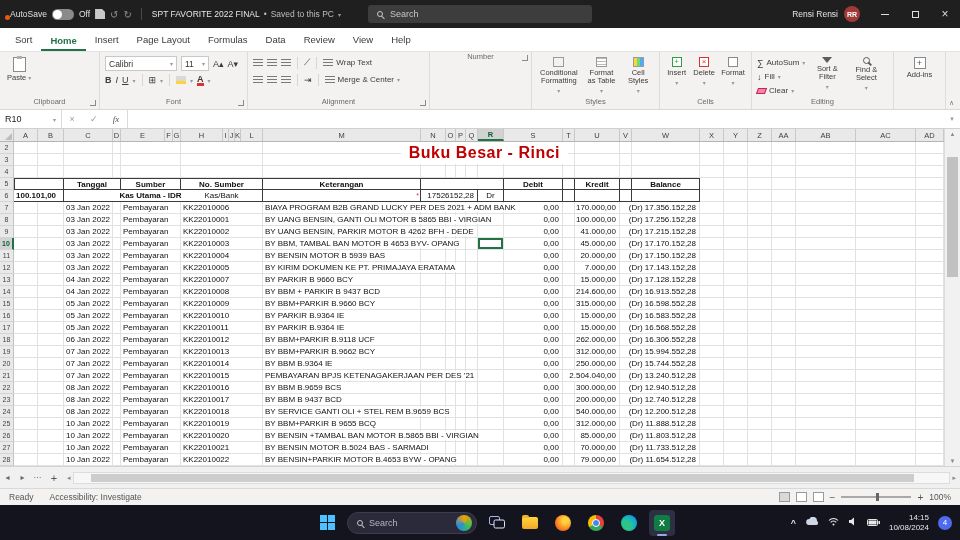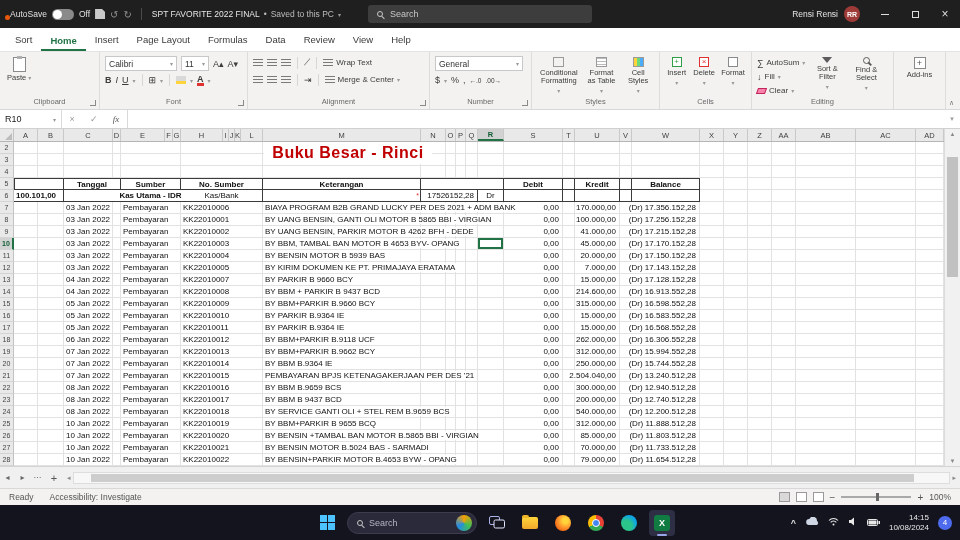--- a/index.html
+++ b/index.html
@@ -99,21 +99,21 @@
 .ts{position:relative;z-index:2;background:#fff;padding:0 2px}
 .b{font-weight:bold}
 .rn{position:absolute;right:2px;top:0;z-index:2;background:#fff;padding:0 1px}
 .hb{border-top:1px solid #3b3b3b;border-bottom:1px solid #3b3b3b;border-right:1px solid #3b3b3b;display:flex;align-items:center;justify-content:center}
 .hbl{border-left:1px solid #3b3b3b}
 .hlbl{font-weight:bold;font-size:8px}
 .hb6{border-bottom:1px solid #3b3b3b;border-right:1px solid #3b3b3b}
 .cen{display:flex;align-items:center;justify-content:center}
 .selcell{box-shadow:inset 0 0 0 2px #217346;z-index:3}
 .redstar{position:absolute;right:1px;top:0;color:#e03131;font-size:7px;z-index:2}
-.sheet-title{position:absolute;left:128px;top:0;width:440px;text-align:center;z-index:4;pointer-events:none}
+.sheet-title{position:absolute;left:128px;top:0;width:440px;text-align:right;z-index:4;pointer-events:none}
 .sheet-title span{display:inline-block;background:#fff;padding:0 8px;font-size:16px;font-weight:bold;color:#c00000;line-height:22px;letter-spacing:.5px}
 .sheet-subtitle{position:absolute;left: 128px;top:22px;width:440px;text-align:center;z-index:4;pointer-events:none}
 .sheet-subtitle span{display:inline-block;background:#fff;padding:0 6px;font-size:8px;font-weight:bold;color:#c00000;line-height:12px}
 .vscroll{position:absolute;right:0;top:0;width:16px;height:100%;background:#f1f1f1;border-left:1px solid #dcdcdc}
 .vs-ar{position:absolute;left:0;width:100%;text-align:center;color:#8a8a8a;font-size:6px;line-height:10px}
 .vs-thumb{position:absolute;left:2px;top:28px;width:11px;height:120px;background:#c1c1c1}
 
 
 .sheettabs{height:22px;background:#f0f0f0;display:flex;align-items:stretch;font-size:9px;color:#444;border-top:1px solid #d4d4d4}
 .tnav{width:15px;display:flex;align-items:center;justify-content:center;color:#666;font-size:8px;flex:none}
@@ -286,36 +286,20 @@
                 <span>Merge &amp; Center</span>
                 <span class="dd">▾</span>
               </div>
           </div>
         </div>
       </div>
       <div class="rg-label"><span>Alignment</span><span class="launcher"></span></div>
     </div>
 
     <div class="rgroup" style="width:102px">
-      <div class="rg-body">
-        <div class="vcol" style="gap:4px">
-          <div class="sel" style="width:88px">
-              <span>General</span>
-              <span class="dd">▾</span>
-            </div>
-          <div class="hrow">
-            <span class="fgl">$</span>
-              <span class="dd">▾</span>
-            <span class="fgl">%</span>
-            <span class="fgl">,</span>
-            <span class="fgl" style="font-size:6.5px">←.0</span>
-            <span class="fgl" style="font-size:6.5px">.00→</span>
-          </div>
-        </div>
-      </div>
       <div class="rg-label"><span>Number</span><span class="launcher"></span></div>
     </div>
 
     <div class="rgroup" style="width:128px">
       <div class="rg-body" style="gap:2px">
         <div class="bigbtn" style="width:44px">
             <span class="ic-cf"></span>
             <span>Conditional Formatting</span>
             <span class="dd">▾</span>
           </div>

